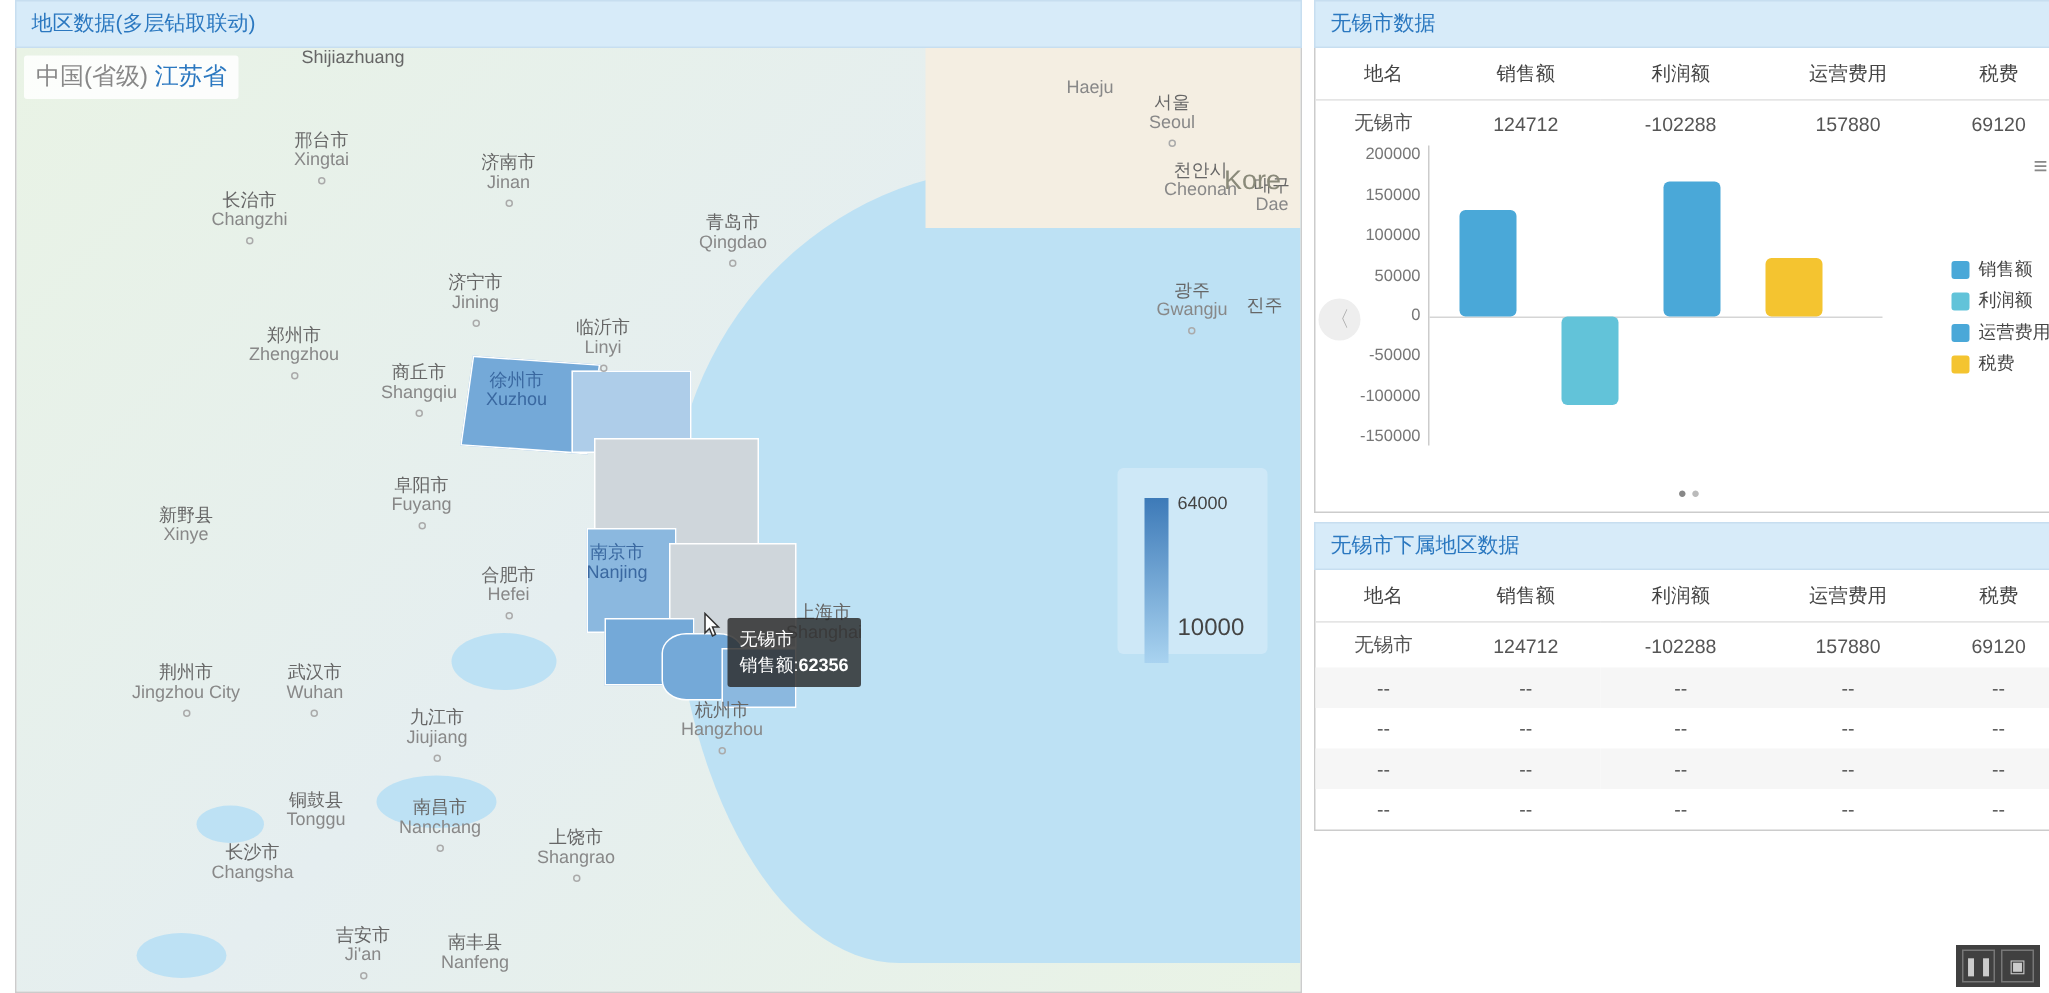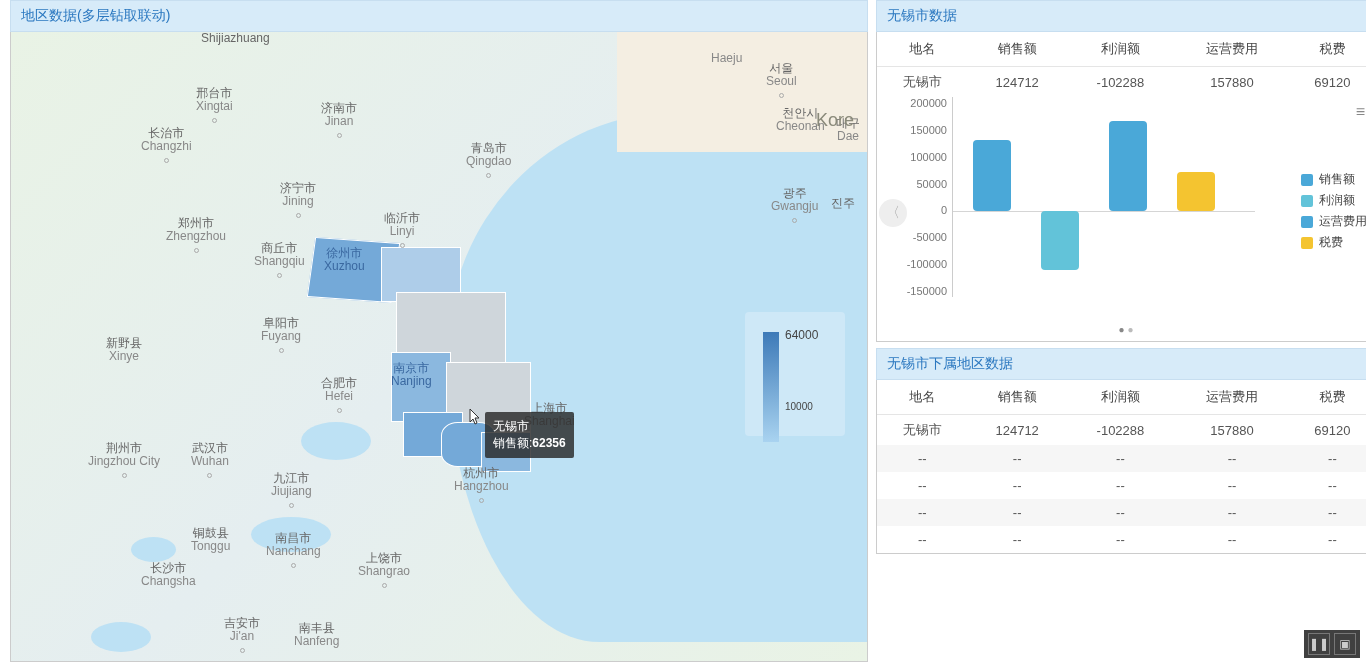--- a/index.html
+++ b/index.html
@@ -18,21 +18,21 @@
 .lbl .en { color:#888; }
 .dot { display:inline-block; width:5px; height:5px; border:1px solid #aaa; border-radius:50%; margin-top:2px; }
 .shape { position:absolute; background:#cfd6db; border:1px solid #fff; }
 .shape.b1{ background:#74a9d8; } .shape.b2{ background:#8bb8df; } .shape.b3{ background:#aecde9; }
 .cursor { position:absolute; width:16px; height:20px; z-index:20; }
 .tip { position:absolute; background:rgba(40,40,40,.82); color:#fff; font-size:12px; padding:6px 8px; border-radius:2px; z-index:21; pointer-events:none; }
 .tip b { font-weight:bold; }
 .legend { position:absolute; right:22px; top:280px; width:100px; height:124px; background:rgba(215,235,249,.65); border-radius:4px; padding:10px; z-index:5; }
 .lg-bar { position:absolute; left:18px; top:20px; width:16px; height:110px; background:linear-gradient(180deg,#3d7ab8 0%,#a9d3f0 100%); }
 .lg-top { position:absolute; left:40px; top:16px; font-size:12px; color:#444; }
-.lg-bot { position:absolute; left:40px; bottom:24px; font-size:10px; color:#444; }
+.lg-bot { position:absolute; left:40px; bottom:8px; font-size:16px; color:#444; }
 .attrib { position:absolute; right:4px; bottom:2px; font-size:11px; color:#333; background:rgba(255,255,255,.7); padding:1px 4px; }
 .attrib a { color:#1f70c1; text-decoration:none; }
 .card { border:1px solid #ccc; border-top:none; background:#fff; }
 .tbl { width:100%; border-collapse:collapse; font-size:13px; }
 .tbl th { padding:8px 4px; color:#444; font-weight:normal; text-align:center; border-bottom:1px solid #e5e5e5; }
 .tbl td { padding:6px 4px; color:#555; text-align:center; }
 .tbl tr:nth-child(even) td { background:#f6f6f6; }
 .chart-wrap { position:relative; height:225px; padding:4px 8px 0 8px; }
 .ham { position:absolute; right:10px; top:6px; color:#888; font-size:16px; cursor:pointer; }
 .axis { position:absolute; left:10px; top:0; width:60px; height:200px; display:flex; flex-direction:column; justify-content:space-between; font-size:11px; color:#777; text-align:right;align-items:flex-end; }
@@ -57,36 +57,40 @@
   <div class="left">
     <div class="panel-hdr">地区数据(多层钻取联动)</div>
     <div class="map-box">
       <div class="sea-big"></div>
       <div class="sea-tr"></div>
       <div class="lake" style="left:290px;top:390px;width:70px;height:38px;"></div>
       <div class="lake" style="left:120px;top:505px;width:45px;height:25px;"></div>
       <div class="lake" style="left:80px;top:590px;width:60px;height:30px;"></div>
       <div class="lake" style="left:240px;top:485px;width:80px;height:35px;"></div>
 
+      <div class="crumb">
+        <span class="c0">中国(省级)</span>
+        <span class="c1">江苏省</span>
+      </div>
 
       <div class="shape b1" style="left:300px;top:208px;width:85px;height:60px;transform:skew(-8deg,4deg);"></div>
       <div class="shape b3" style="left:370px;top:215px;width:80px;height:55px;"></div>
       <div class="shape" style="left:385px;top:260px;width:110px;height:90px;"></div>
       <div class="shape b2" style="left:380px;top:320px;width:60px;height:70px;"></div>
       <div class="shape" style="left:435px;top:330px;width:85px;height:70px;"></div>
       <div class="shape b1" style="left:392px;top:380px;width:60px;height:45px;"></div>
       <div class="shape b1" style="left:430px;top:390px;width:55px;height:45px;border-radius:30%;"></div>
       <div class="shape b2" style="left:470px;top:400px;width:50px;height:40px;"></div>
 
       <div class="lbl" style="left:190px;top:0px;"><span>Shijiazhuang</span></div>
       <div class="lbl" style="left:185px;top:55px;"><span>邢台市</span><br><span class="en">Xingtai</span><br><span class="dot"></span></div>
       <div class="lbl" style="left:130px;top:95px;"><span>长治市</span><br><span class="en">Changzhi</span><br><span class="dot"></span></div>
       <div class="lbl" style="left:310px;top:70px;"><span>济南市</span><br><span class="en">Jinan</span><br><span class="dot"></span></div>
       <div class="lbl" style="left:455px;top:110px;"><span>青岛市</span><br><span class="en">Qingdao</span><br><span class="dot"></span></div>
-      <div class="lbl" style="left:269px;top:150px;"><span>济宁市</span><br><span class="en">Jining</span><br><span class="dot"></span></div>
+      <div class="lbl" style="left:288px;top:150px;"><span>济宁市</span><br><span class="en">Jining</span><br><span class="dot"></span></div>
       <div class="lbl" style="left:373px;top:180px;"><span>临沂市</span><br><span class="en">Linyi</span><br><span class="dot"></span></div>
       <div class="lbl" style="left:155px;top:185px;"><span>郑州市</span><br><span class="en">Zhengzhou</span><br><span class="dot"></span></div>
       <div class="lbl" style="left:243px;top:210px;"><span>商丘市</span><br><span class="en">Shangqiu</span><br><span class="dot"></span></div>
       <div class="lbl" style="left:313px;top:215px;color:#3a68a0;"><span>徐州市</span><br><span>Xuzhou</span></div>
       <div class="lbl" style="left:250px;top:285px;"><span>阜阳市</span><br><span class="en">Fuyang</span><br><span class="dot"></span></div>
       <div class="lbl" style="left:95px;top:305px;"><span>新野县</span><br><span class="en">Xinye</span></div>
       <div class="lbl" style="left:310px;top:345px;"><span>合肥市</span><br><span class="en">Hefei</span><br><span class="dot"></span></div>
       <div class="lbl" style="left:380px;top:330px;color:#3a68a0;"><span>南京市</span><br><span>Nanjing</span></div>
       <div class="lbl" style="left:513px;top:370px;"><span>上海市</span><br><span class="en">Shanghai</span></div>
       <div class="lbl" style="left:77px;top:410px;"><span>荆州市</span><br><span class="en">Jingzhou City</span><br><span class="dot"></span></div>

